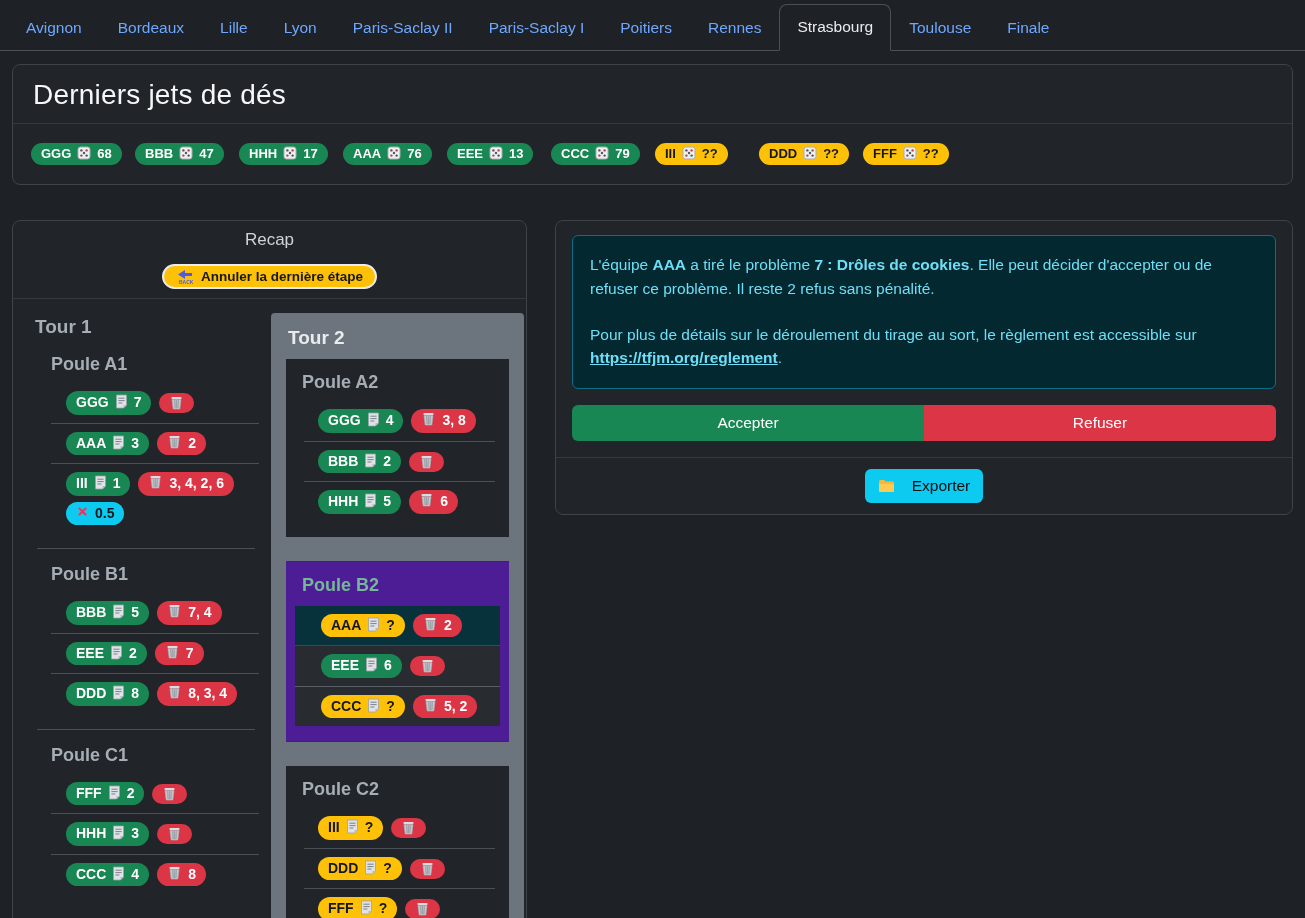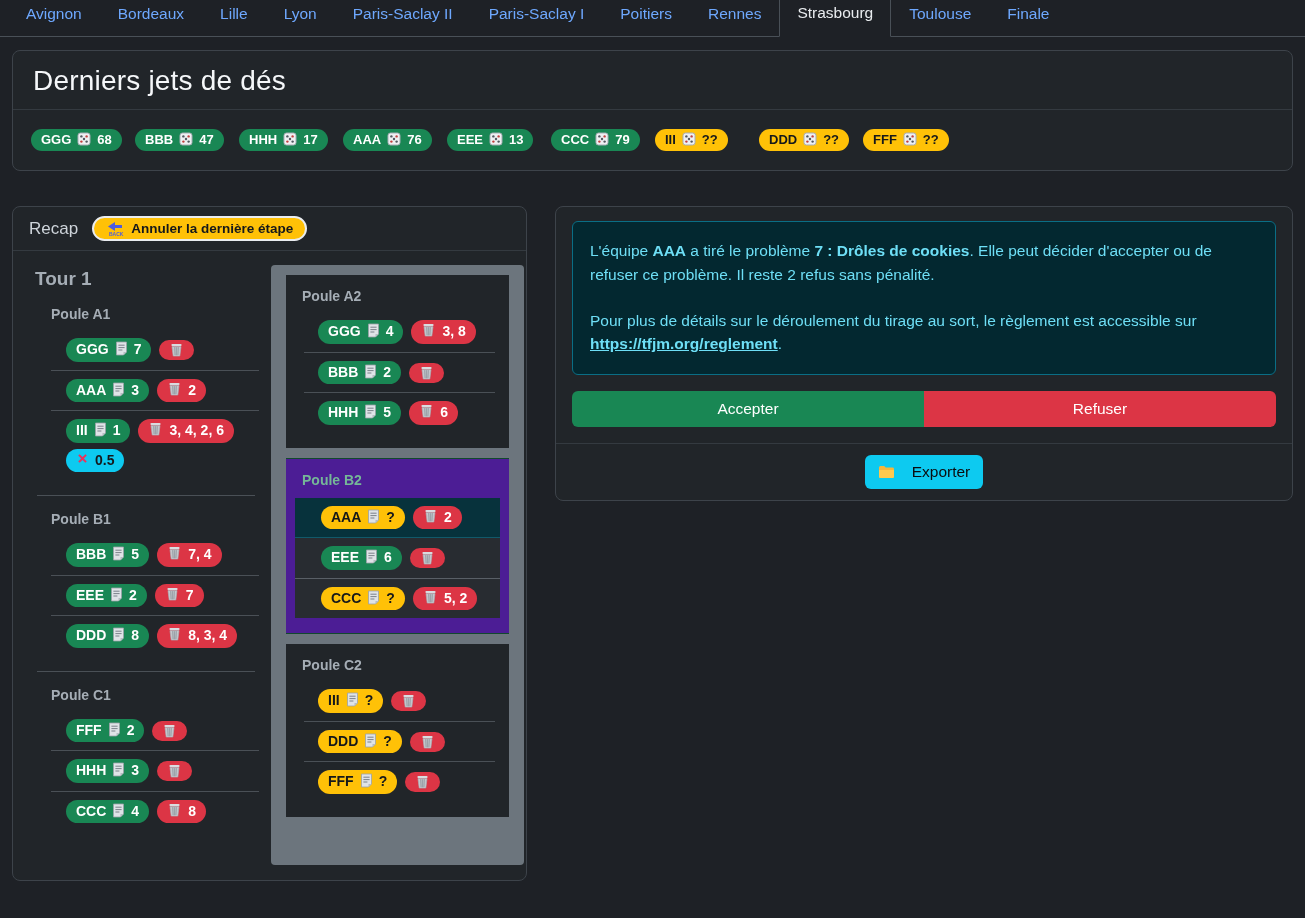--- a/index.html
+++ b/index.html
@@ -4,21 +4,21 @@
 <style>
   * { box-sizing: border-box; }
   html,body { margin:0; padding:0; }
   body {
     width:1305px; height:918px; overflow:hidden;
     background:#1e2126;
     font-family:"Liberation Sans","DejaVu Sans",sans-serif;
     color:#dee2e6;
   }
   
-  .tabs { display:flex; align-items:flex-end; padding:0 0 0 8px; border-bottom:1px solid #495057; height:37px; }
+  .tabs { display:flex; align-items:flex-end; padding:0 0 0 8px; border-bottom:1px solid #495057; height:51px; }
   .tab {
     background:none; border:1px solid transparent; border-bottom:none; cursor:pointer;
     font:15.5px "Liberation Sans","DejaVu Sans",sans-serif; color:#6ea8fe;
     padding:13px 17px 14px; border-radius:8px 8px 0 0; margin-bottom:-1px;
   }
   .tab.active { color:#e9ecef; background:#1e2126; border-color:#495057; border-bottom:1px solid #1e2126; }
   
   .card { background:#212529; border:1px solid #3d434a; border-radius:8px; margin:0 12px; }
   .dice-card { margin-top:13px; }
   .card-header { padding:14px 20px 12px; border-bottom:1px solid #343a40; }
@@ -35,41 +35,41 @@
   .pill.yellow { background:#ffc107; color:#15181b; }
   .pill.red { background:#dc3545; color:#fff; }
   .pill.cyan { background:#0dcaf0; color:#15181b; }
   .rowpill { font-size:14px; }
   .icon { display:inline-flex; flex:0 0 auto; }
   
   .main-row { display:flex; align-items:flex-start; margin-top:35px; }
   .recap-card { width:515px; flex:0 0 515px; margin-right:0; }
   .draw-card { flex:1; margin-left:28px; }
   
-  .recap-header { display:flex; align-items:center; gap:14px; padding:9px 16px; border-bottom:1px solid #343a40; }
+  .recap-header { display:flex; align-items:center; gap:14px; padding:9px 16px; border-bottom:1px solid #343a40;flex-direction:column; }
   .recap-title { font-size:17px; color:#ced4da; }
   .undo-btn {
     display:inline-flex; align-items:center; gap:7px; cursor:pointer;
     background:#ffc107; color:#15181b; font-weight:700; font-size:13.5px;
     font-family:inherit; border:2px solid #e9ecef; border-radius:999px; padding:3px 12px;
   }
   .recap-body { display:flex; padding:14px 2px 15px 16px; }
   .tour1col { flex:0 0 242px; padding-right:12px; }
   .tour-title { font-size:19px; font-weight:700; color:#a5adb5; margin:3px 0 16px 6px; }
   .t1poule { margin-left:22px; }
-  .ptitle { font-size:14px; font-weight:700; color:#a5adb5; margin:0 0 8px; }
+  .ptitle { font-size:18px; font-weight:700; color:#a5adb5; margin:0 0 8px; }
   .prow { padding:8px 0 8px 15px; }
   .t1poule .prow + .prow, .t2panel.default .prow + .prow { border-top:1px solid #4a5056; }
   .poule-sep { border:none; border-top:1px solid #4a5056; margin:15px 4px 15px 8px; }
   .prow-line { display:flex; align-items:center; gap:8px; }
   .prow-extra { margin-top:6px; }
   
   .tour2col { width:255px; background:#6c757d; border-radius:4px; padding:10px 15px 38px; }
   .tour2col .tour-title { color:#e9ecef; margin:4px 0 10px 2px; }
-  .t2panel { background:#212529; padding:13px 14px 15px; margin-bottom:10px; }
+  .t2panel { background:#212529; padding:13px 14px 15px; margin-bottom:24px; }
   .t2panel .ptitle { margin:0 2px 8px; }
   .t2panel.default .prow { margin-left:4px; padding-left:14px; }
   .t2panel.success { background:#4c1d95; border-top:1px solid #12492e; border-bottom:1px solid #12492e; padding:13px 9px 15px; }
   .t2panel.success .ptitle { color:#75b798; margin-left:7px; }
   .b2rows { margin-top:10px; }
   .t2panel.success .prow { padding:8px 8px 8px 26px; background:#282c31; }
   .t2panel.success .prow + .prow { border-top:1px solid #595f66; }
   .t2panel.success .prow.highlight { background:#07323c; border-bottom:1px solid #11596a; }
   .t2panel.success .prow.highlight + .prow { border-top:none; }
   
@@ -519,20 +519,21 @@
                       </svg>
                     </span>
                     <span>8</span>
                   </span>
                 </div>
               </div>
             </div>
           </div>
       </div>
       <div class="tour2col">
+        <div class="tour-title">Tour 2</div>
         <div id="tour2-poules">
             <div class="t2panel default">
               <div class="ptitle">Poule A2</div>
               <div>
                 <div class="prow">
                   <div class="prow-line">
                     <span class="pill rowpill green">
                       <span>GGG</span>
                       <span class="icon">
                         <svg width="13" height="15" viewBox="0 0 13 15">

